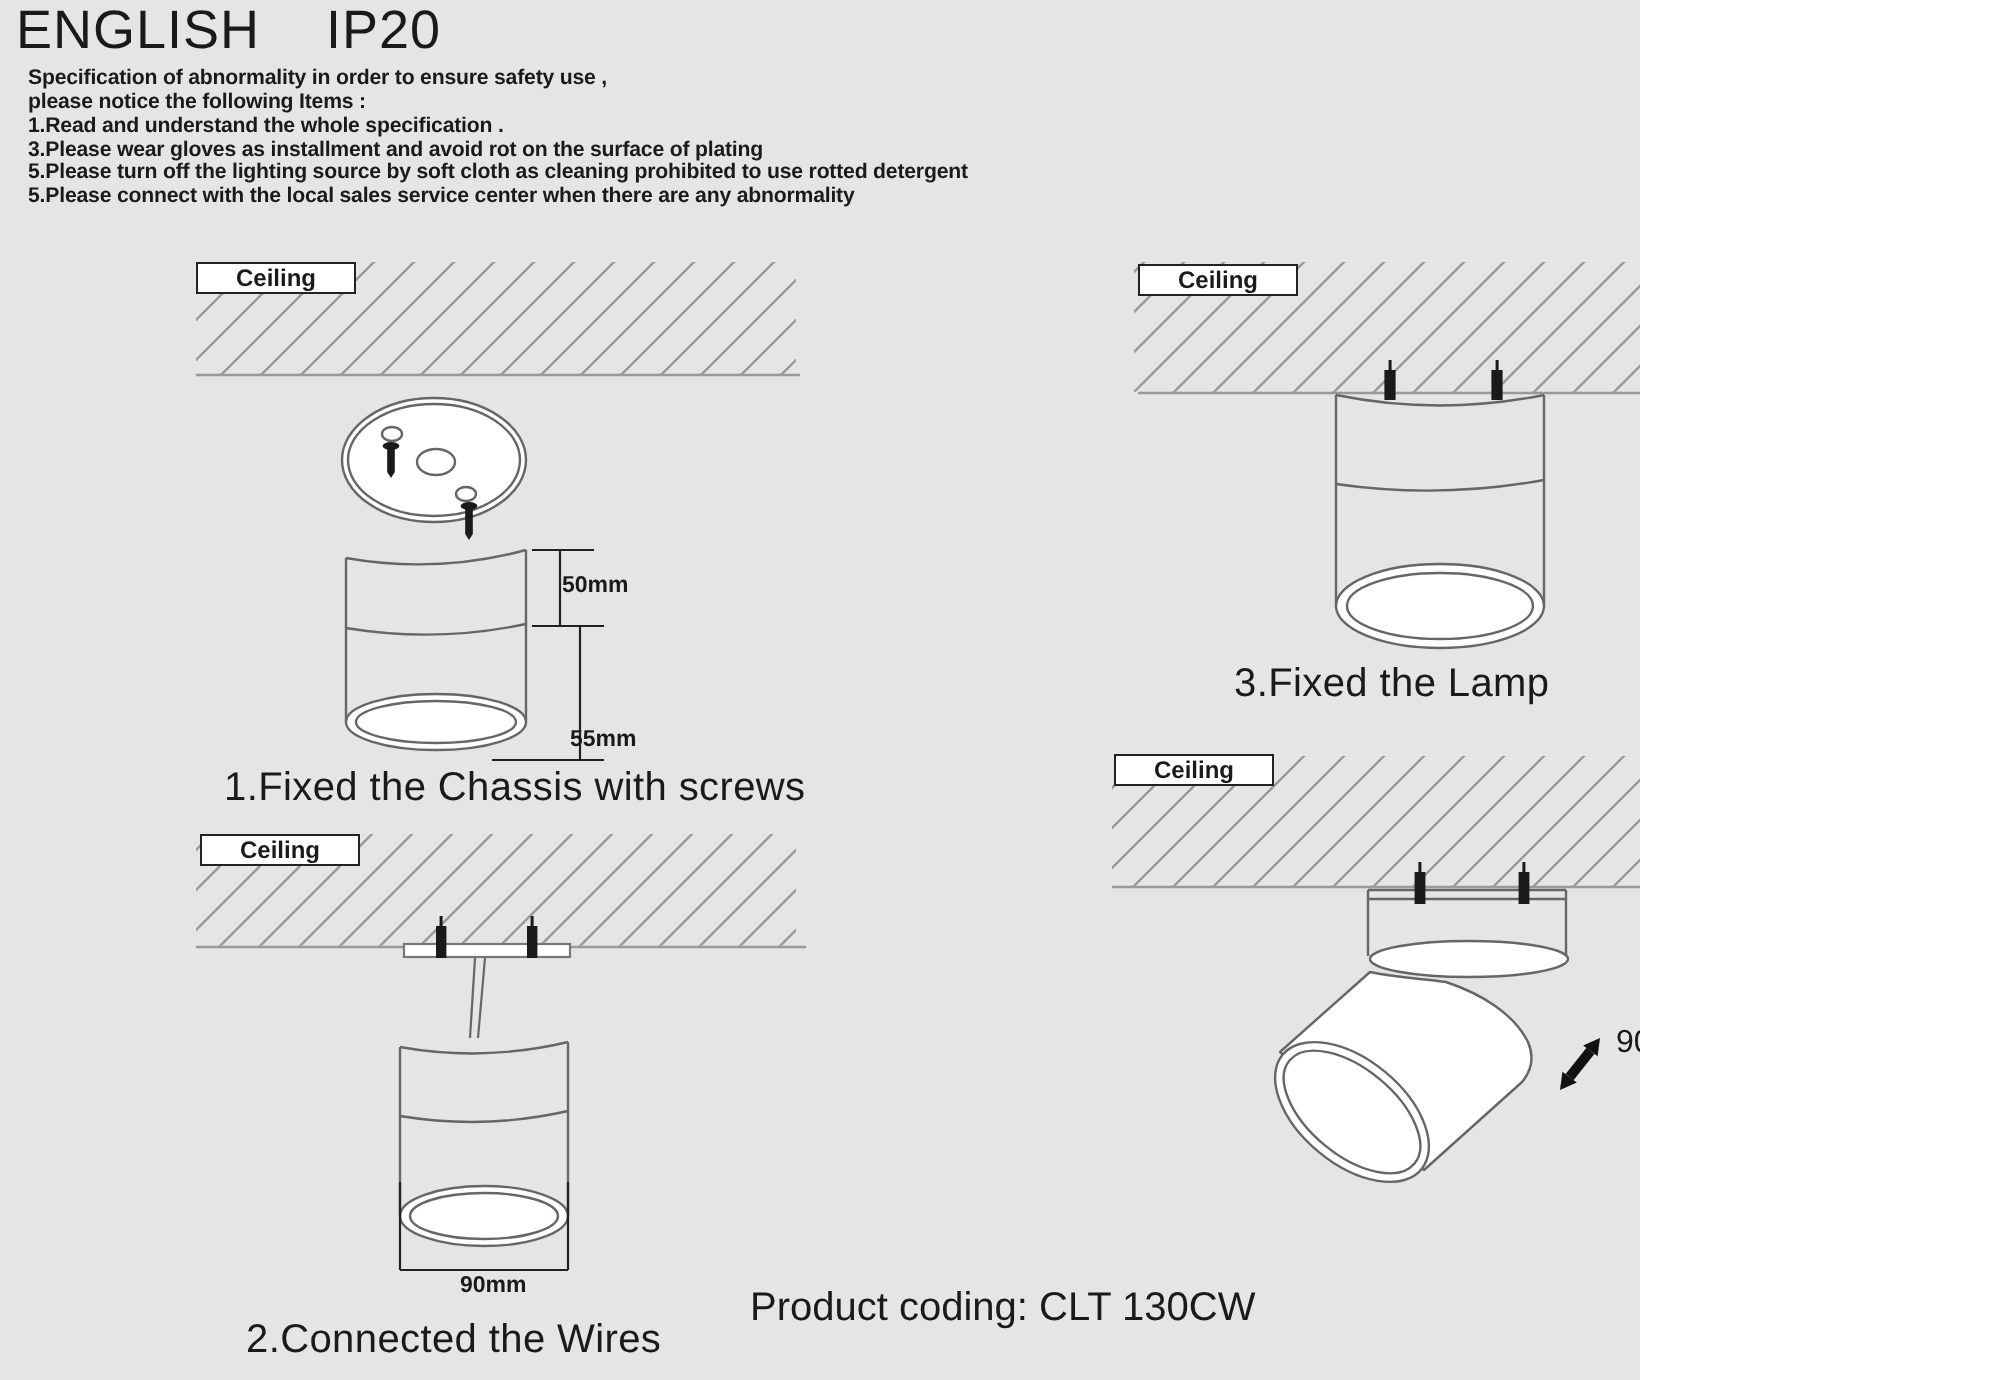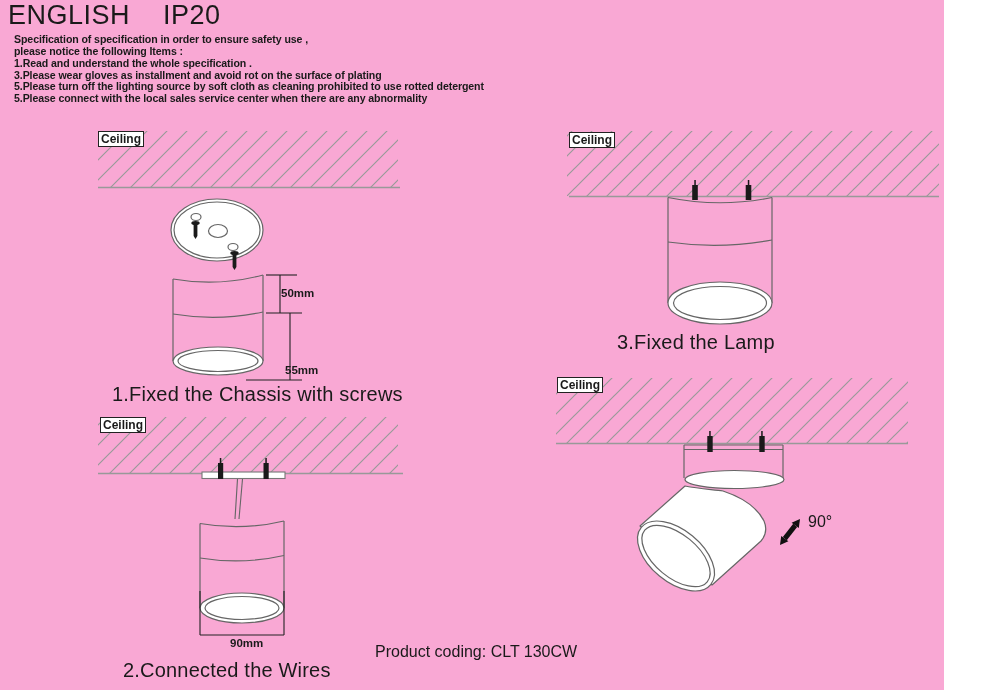--- a/index.html
+++ b/index.html
@@ -1,43 +1,43 @@
 <!DOCTYPE html>
 <html><head>
 <meta charset="utf-8">
 <style>
   html,body{margin:0;padding:0;background:#fff;}
-  .page{position:relative;width:944px;height:690px;background:#f9a8d4;
+  .page{position:relative;width:820px;height:690px;background:#e5e5e5;
         font-family:"Liberation Sans",sans-serif;color:#1a1a1a;overflow:hidden;}
   .ov{position:absolute;white-space:nowrap;}
   .title{font-size:27px;letter-spacing:.5px;}
   .spec{font-size:10.6px;font-weight:bold;line-height:11.85px;letter-spacing:-.1px;}
   .spec div{white-space:nowrap;}
   .cap{font-size:20px;letter-spacing:.2px;}
   .dim{font-size:11.5px;font-weight:bold;}
   .ceil{font-size:12px;font-weight:bold;border:1.4px solid #222;background:#fff;
-        padding:0 2px;line-height:14px;z-index:3;}
-  .pcode{font-size:16px;}
+        padding:0 19px;line-height:14px;z-index:3;}
+  .pcode{font-size:20px;}
   .angle{font-size:16px;}
   svg.dwg{position:absolute;overflow:visible;}
 </style>
 </head>
 <body>
 
 <div class="page">
 
   <div class="ov title" style="left:8px;top:0px;">
     <span>ENGLISH</span>
   </div>
   <div class="ov title" style="left:163px;top:0px;">
     <span>IP20</span>
   </div>
 
   <div class="ov spec" style="left:14px;top:34px;">
-    <div>Specification of specification in order to ensure safety use ,</div>
+    <div>Specification of abnormality in order to ensure safety use ,</div>
     <div>please notice the following Items :</div>
     <div>1.Read and understand the whole specification .</div>
     <div>3.Please wear gloves as installment and avoid rot on the surface of plating</div>
     <div>5.Please turn off the lighting source by soft cloth as cleaning prohibited to use rotted detergent</div>
     <div>5.Please connect with the local sales service center when there are any abnormality</div>
   </div>
 
   <svg class="dwg" style="left:90px;top:128px;" width="320" height="258" viewBox="0 0 320 258">
     <defs>
       <pattern id="hatch1" patternUnits="userSpaceOnUse" width="20" height="20">

